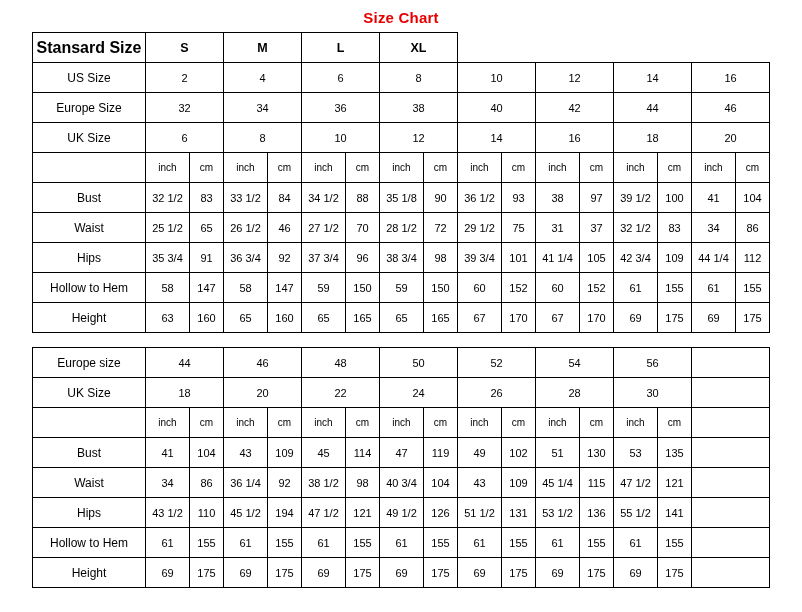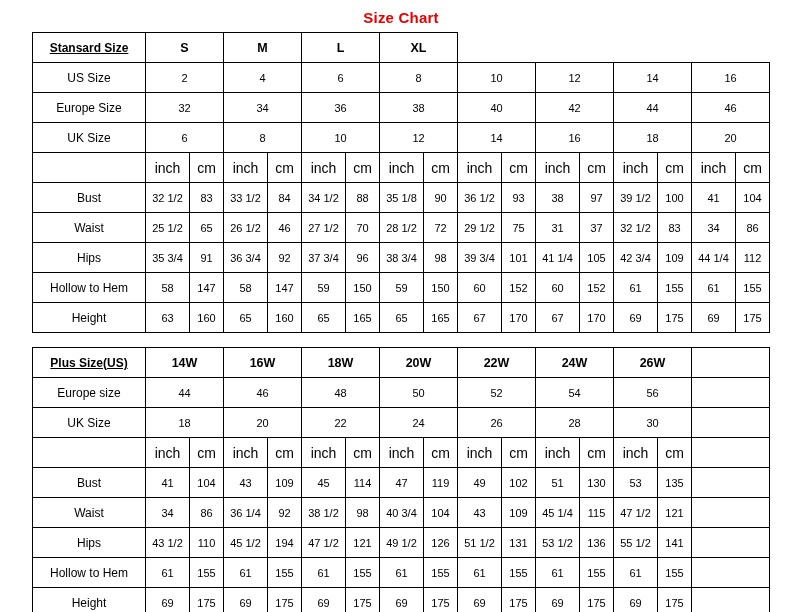--- a/index.html
+++ b/index.html
@@ -44,29 +44,28 @@
     padding: 0 1px;
     white-space: nowrap;
     overflow: hidden;
   }
   table.chart td.rowhead {
     font-size: 12px;
     font-weight: normal;
   }
   table.chart td.corner {
     font-weight: bold;
-    font-size: 12px;
-    text-decoration: underline;
+    font-size: 16px;
   }
   table.chart td.grouphead {
     font-weight: bold;
     font-size: 12.5px;
   }
   table.chart td.unit {
-    font-size: 14px;
+    font-size: 10px;
   }
   table.chart td.blank {
     border-left: 1px solid #000;
     border-right: 1px solid #000;
     border-top: 1px solid #000;
     border-bottom: 1px solid #000;
   }
   .spacer {
     height: 14px;
   }
@@ -276,31 +275,20 @@
         <col style="width:44px">
           <col style="width:34px">
         <col style="width:44px">
           <col style="width:34px">
         <col style="width:44px">
           <col style="width:34px">
         <col style="width:78px">
       </colgroup>
       <tbody id="t2-body">
           <tr>
-            <td class="corner">Plus Size(US)</td>
-            <td class="grouphead" colspan="2">14W</td>
-            <td class="grouphead" colspan="2">16W</td>
-            <td class="grouphead" colspan="2">18W</td>
-            <td class="grouphead" colspan="2">20W</td>
-            <td class="grouphead" colspan="2">22W</td>
-            <td class="grouphead" colspan="2">24W</td>
-            <td class="grouphead" colspan="2">26W</td>
-            <td class="blank"></td>
-          </tr>
-          <tr>
             <td class="rowhead">Europe size</td>
             <td colspan="2">44</td>
             <td colspan="2">46</td>
             <td colspan="2">48</td>
             <td colspan="2">50</td>
             <td colspan="2">52</td>
             <td colspan="2">54</td>
             <td colspan="2">56</td>
             <td class="blank"></td>
           </tr>

